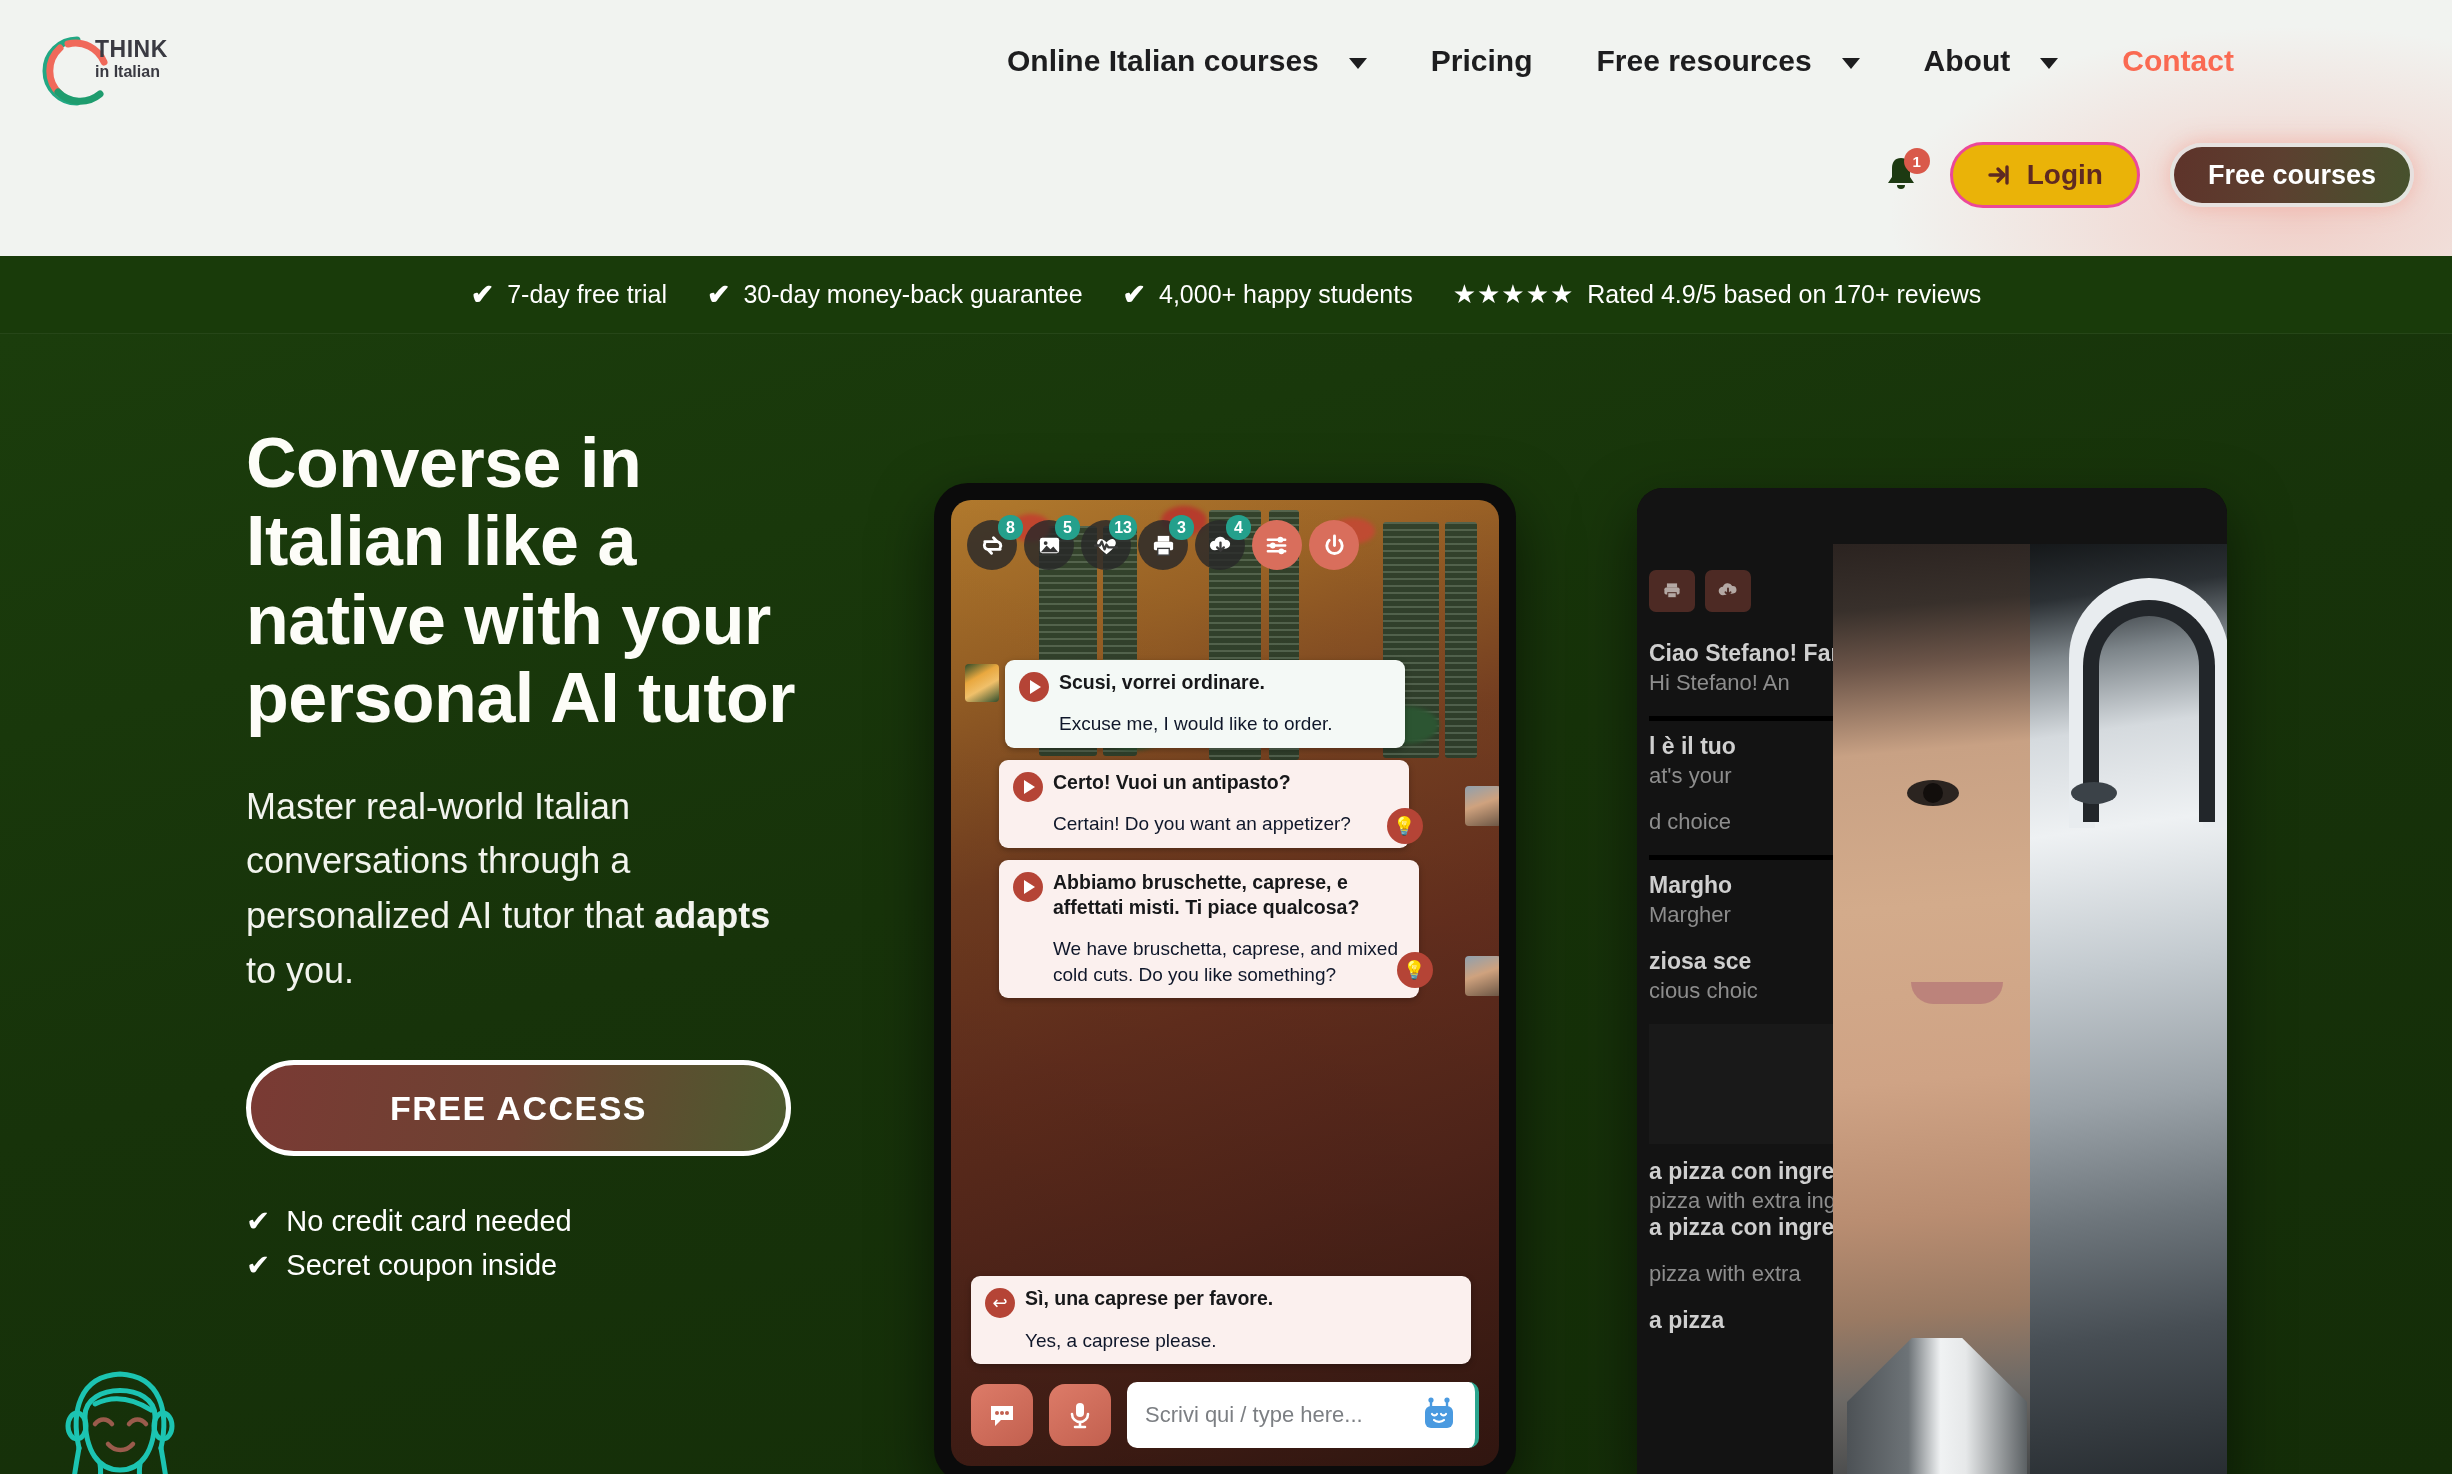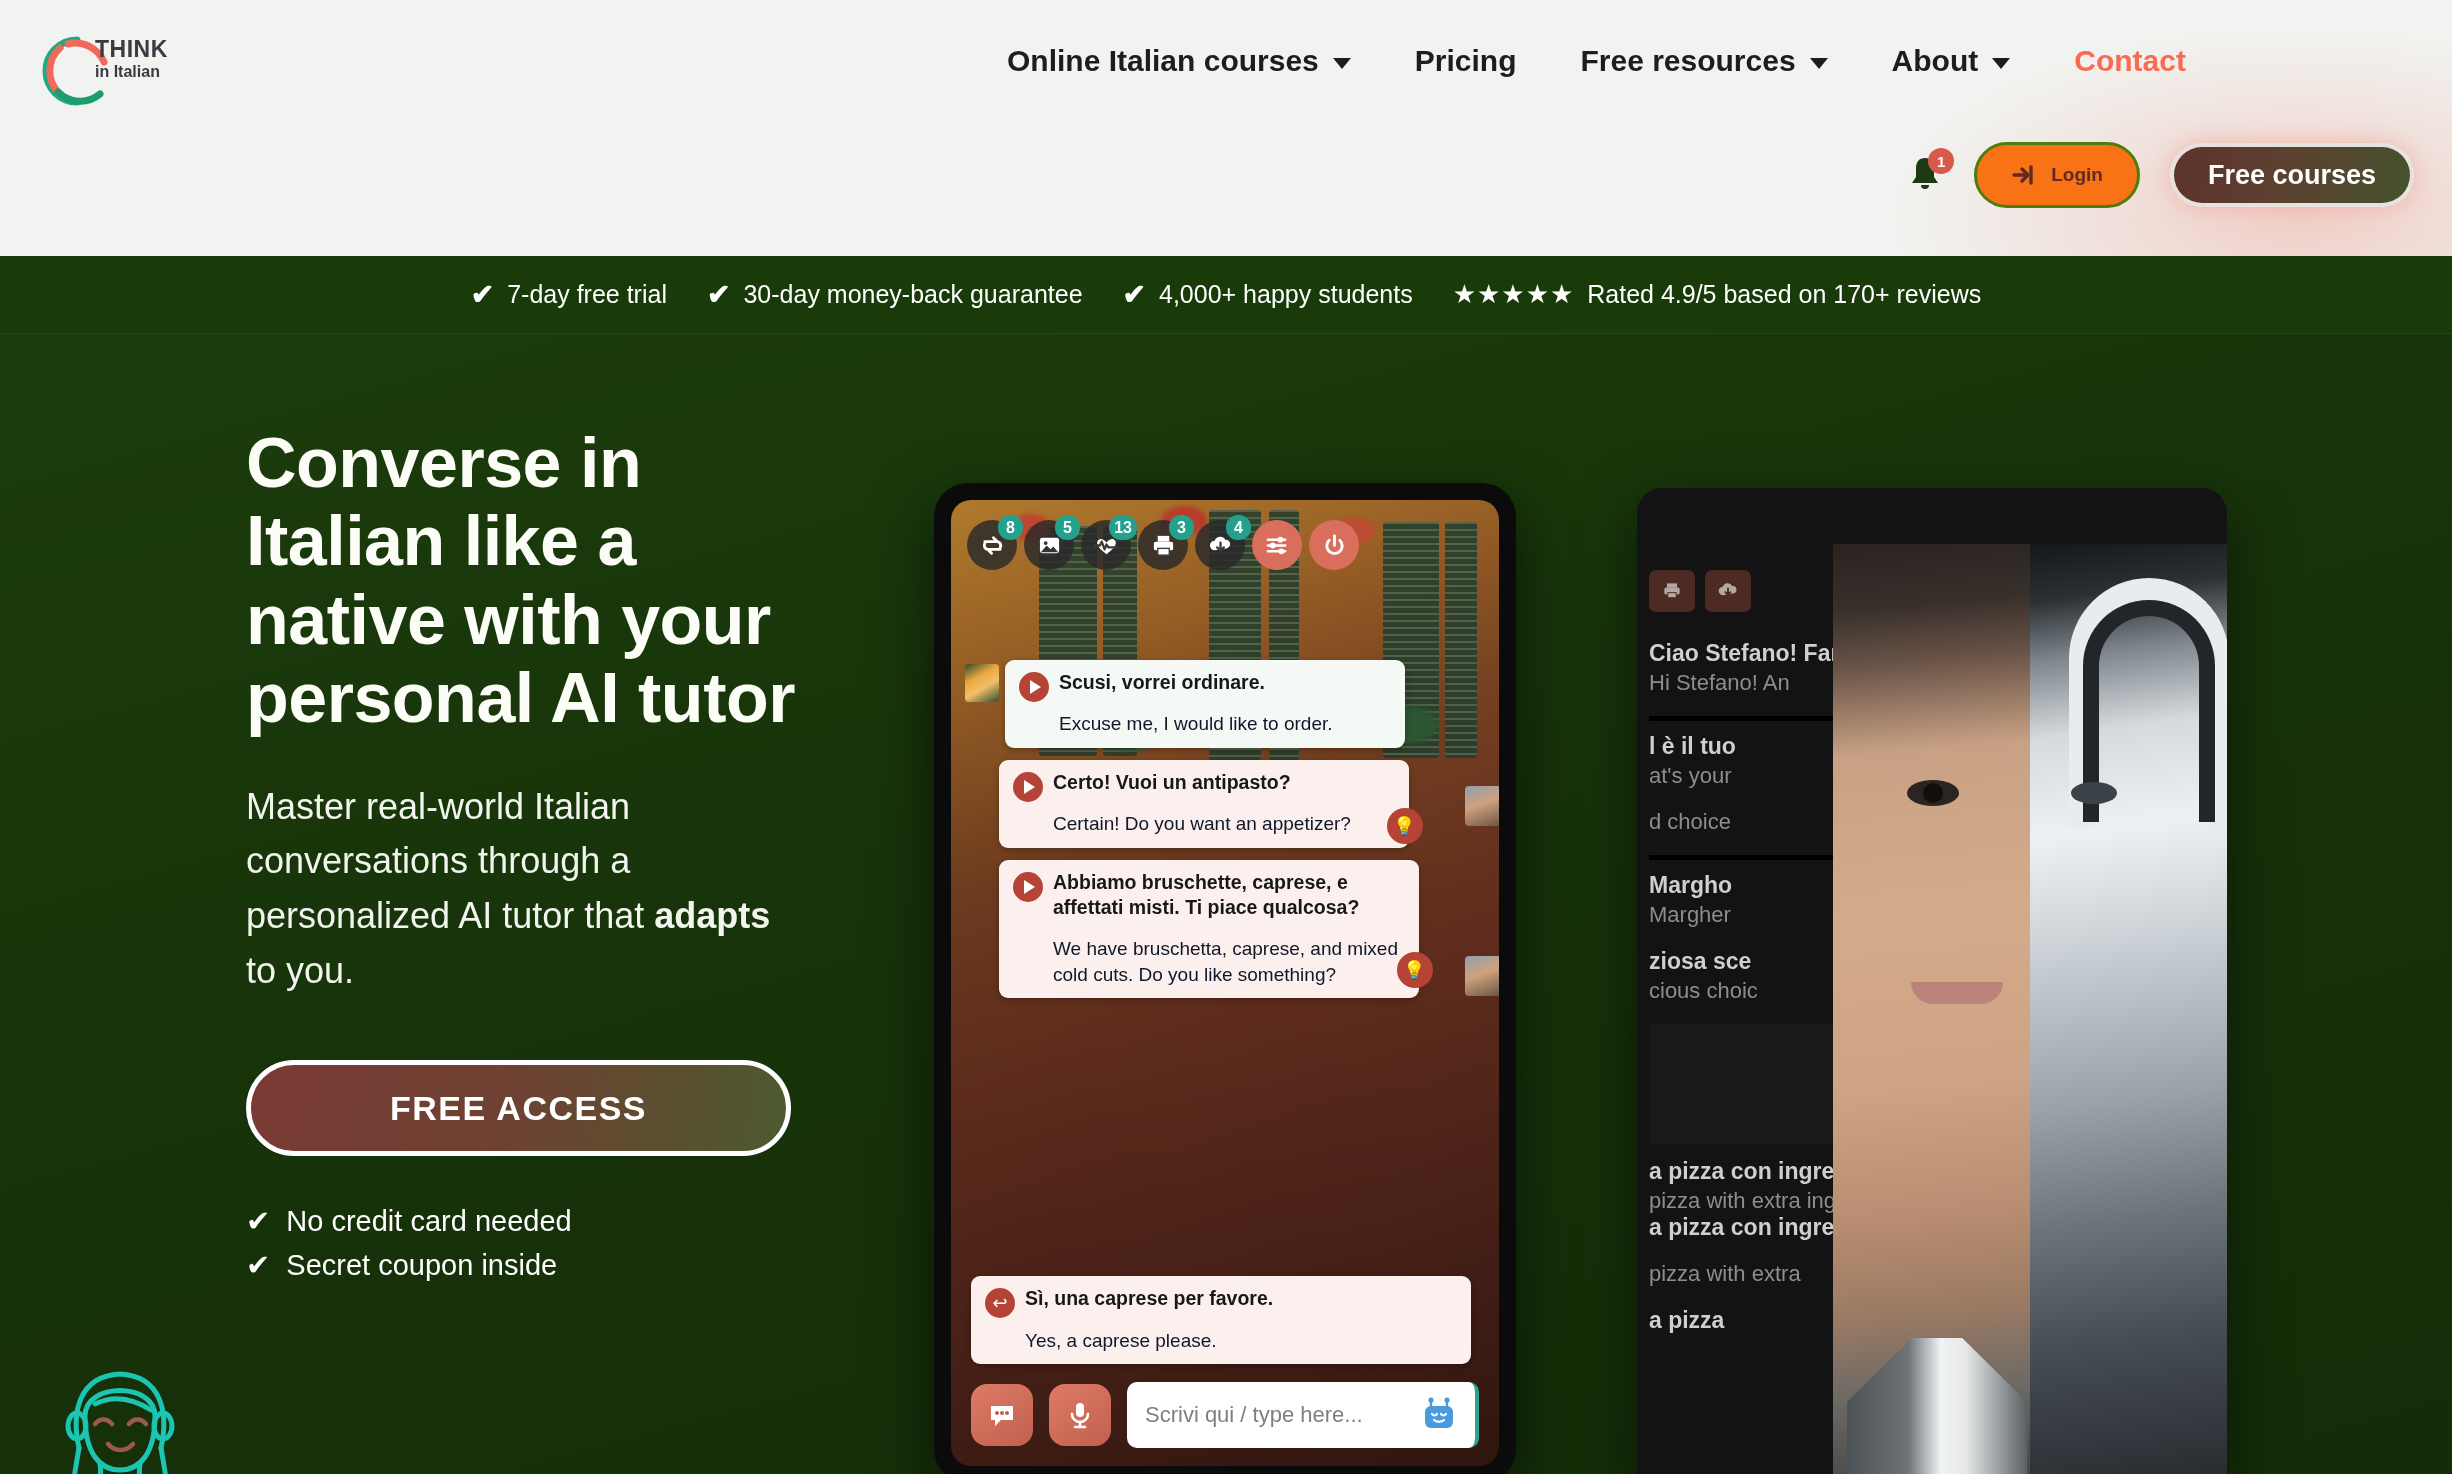--- a/index.html
+++ b/index.html
@@ -38,21 +38,21 @@
   .logo-in-italian {
     font-size: 16px; font-weight: 700; color: #3a3a42;
     display: block; margin-top: 3px;
   }
 
   .nav {
     position: absolute; left: 975px; top: 44px;
     display: flex; align-items: center; gap: 0;
   }
   .nav-item {
-    display: flex; align-items: center; gap: 14px;
+    display: flex; align-items: center; gap: 30px;
     font-size: 30px; font-weight: 700; color: #1d1d1f;
     padding: 0 32px; cursor: pointer; white-space: nowrap;
   }
   .nav-item.accent { color: #fa6a52; }
   .caret {
     width: 0; height: 0;
     border-left: 9px solid transparent;
     border-right: 9px solid transparent;
     border-top: 11px solid #1d1d1f;
     margin-top: 4px;
@@ -66,23 +66,23 @@
   .bell-badge {
     position: absolute; right: -10px; top: -5px;
     width: 26px; height: 26px; border-radius: 50%;
     background: #d9594a; color: #fff;
     font-size: 15px; font-weight: 700;
     display: flex; align-items: center; justify-content: center;
   }
   .btn-login {
     display: flex; align-items: center; gap: 14px;
     height: 66px; padding: 0 34px;
-    border: 3px solid #4d7c0f; border-radius: 33px;
-    background: #f97316; color: #5e2a22;
-    font-size: 19px; font-weight: 700; cursor: pointer;
+    border: 3px solid #ec4899; border-radius: 33px;
+    background: #eab308; color: #5e2a22;
+    font-size: 28px; font-weight: 700; cursor: pointer;
   }
   .btn-free-courses {
     height: 64px; padding: 0 34px; border-radius: 32px;
     background: linear-gradient(100deg, #5e332a 0%, #5c4030 45%, #46522d 100%);
     color: #fff; font-size: 27px; font-weight: 700;
     display: flex; align-items: center; justify-content: center;
     border: 4px solid rgba(255,255,255,.85);
     box-shadow: 0 0 22px rgba(240,150,135,.55);
     cursor: pointer; white-space: nowrap;
   }

